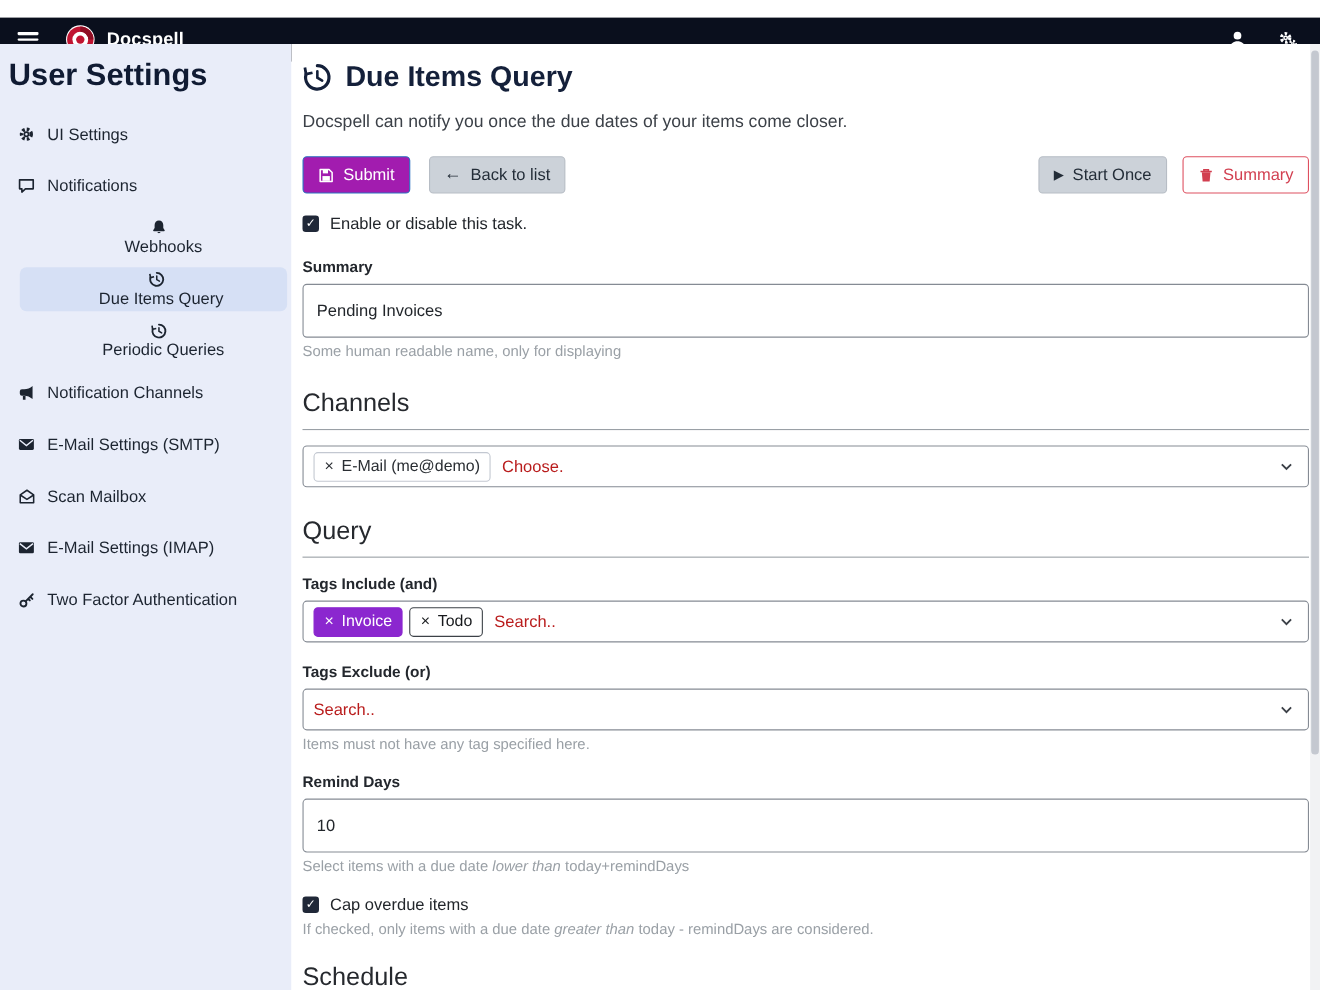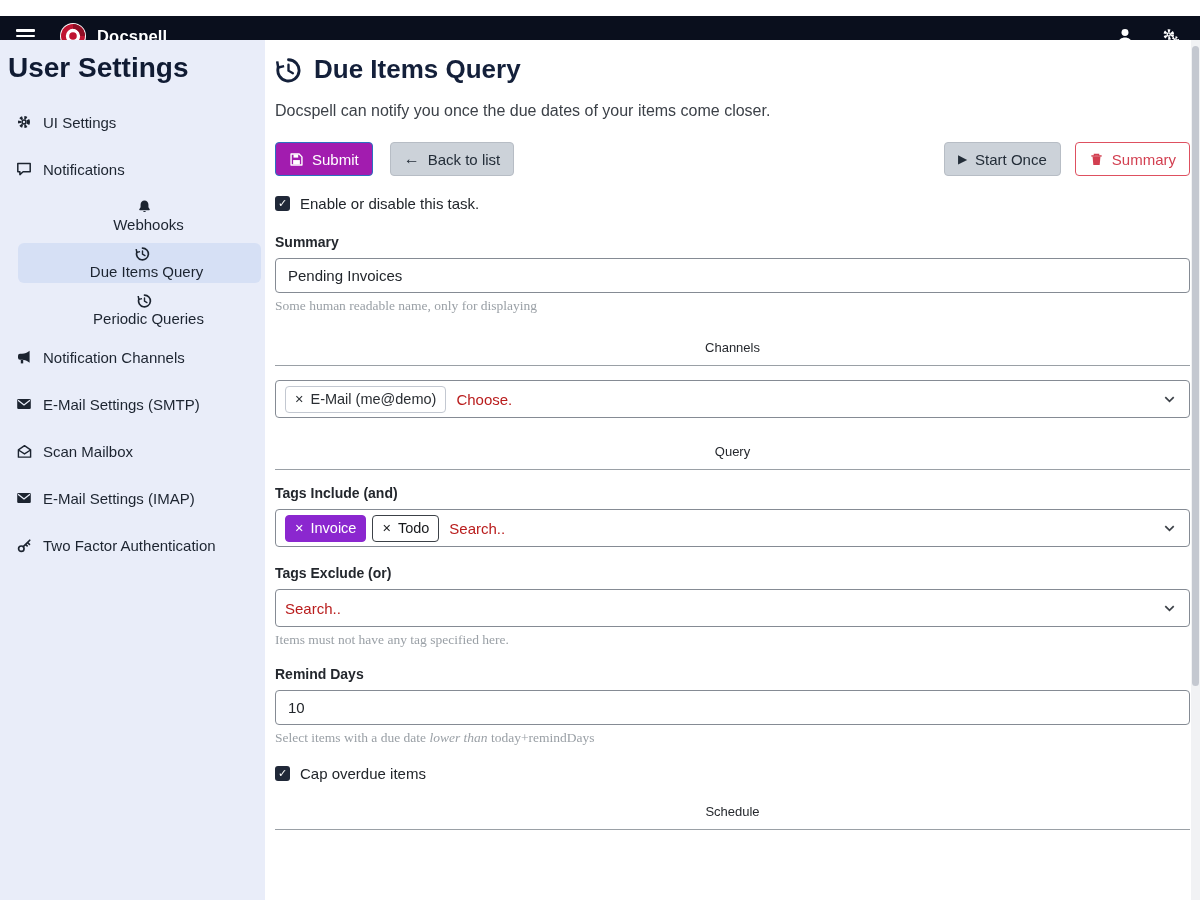--- a/index.html
+++ b/index.html
@@ -39,25 +39,25 @@
   .btn-gray { background: #ccd2d9; border-color: #b7bdc5; color: #232d38; }
   .btn-danger { background: #fff; border-color: #de5060; color: #d23f50; }
   .glyph-arrow { font-size: 16px; font-weight: bold; line-height: 1; }
   .glyph-play { font-size: 12px; line-height: 1; }
   .btn-icon-svg { width: 15px; height: 15px; }
 
   .check-row { display: flex; align-items: center; gap: 10px; margin-top: 19px; font-size: 15px; color: #22262b; cursor: pointer; }
   .cb { width: 15px; height: 15px; background: #202838; border-radius: 3px; color: #fff; font-size: 11px; line-height: 15px; text-align: center; flex: 0 0 15px; }
 
   .f-label { margin-top: 22px; font-size: 14px; font-weight: bold; color: #23272d; }
-  .f-input { margin-top: 8px; width: 100%; height: 35px; border: 1px solid #858b94; border-radius: 4px; font-size: 15px; color: #22262b; padding: 0 12px; font-family: inherit; background: #fff; display: block; }
-  .f-help { margin-top: 5px; font-size: 13.5px; color: #9aa0a6; font-family: Liberation Serif, serif; }
+  .f-input { margin-top: 8px; width: 100%; height: 49px; border: 1px solid #858b94; border-radius: 4px; font-size: 15px; color: #22262b; padding: 0 12px; font-family: inherit; background: #fff; display: block; }
+  .f-help { margin-top: 5px; font-size: 13.5px; color: #9aa0a6; }
   .f-help em { font-style: italic; }
 
-  .section-head { margin-top: 26px; font-size: 13px; color: #26292e; padding-bottom: 10px; border-bottom: 1px solid #9aa0a6; text-align: center; }
+  .section-head { margin-top: 26px; font-size: 23px; color: #26292e; padding-bottom: 10px; border-bottom: 1px solid #9aa0a6; }
 
   .select { position: relative; width: 100%; height: 38px; border: 1px solid #858b94; border-radius: 4px; display: flex; align-items: center; padding: 0 40px 0 9px; gap: 10px; background: #fff; cursor: pointer; }
   .mt14 { margin-top: 14px; } .mt8 { margin-top: 8px; }
   .select .chev { position: absolute; right: 12px; top: 50%; transform: translateY(-50%); width: 15px; height: 15px; color: #3c4148; }
   .chip { display: inline-flex; align-items: center; gap: 7px; height: 27px; padding: 0 9px; border-radius: 4px; font-size: 14.5px; background: #fff; border: 1px solid #c3c8d1; color: #2a2e33; white-space: nowrap; }
   .chip .x { font-size: 14.5px; cursor: pointer; line-height: 1; }
   .chip-purple { background: #8b27cf; border-color: #8b27cf; color: #fff; }
   .chip-dark-border { border-color: #3c4147; color: #17191c; }
   .placeholder { color: #b91c1c; font-size: 15px; }
   .chip-gap { display: inline-flex; gap: 6px; }
@@ -323,20 +323,21 @@
   <div class="f-help">Items must not have any tag specified here.</div>
 
   <div class="f-label" style="margin-top:18px;">Remind Days</div>
   <input class="f-input" type="text" value="10" style="">
   <div class="f-help"><span>Select items with a due date </span><em>lower than</em><span> today+remindDays</span></div>
 
   <label class="check-row">
     <span class="cb">✓</span>
     <span>Cap overdue items</span>
   </label>
+  <div class="f-help" style="margin-top:6px;"><span>If checked, only items with a due date </span><em>greater than</em><span> today  -  remindDays are considered.</span></div>
 
   <div class="section-head" style="margin-top:22px;">
     <span>Schedule</span>
   </div>
 
 </main>
 
 <div class="scrollbar">
   <div class="scroll-thumb"></div>
 </div>

